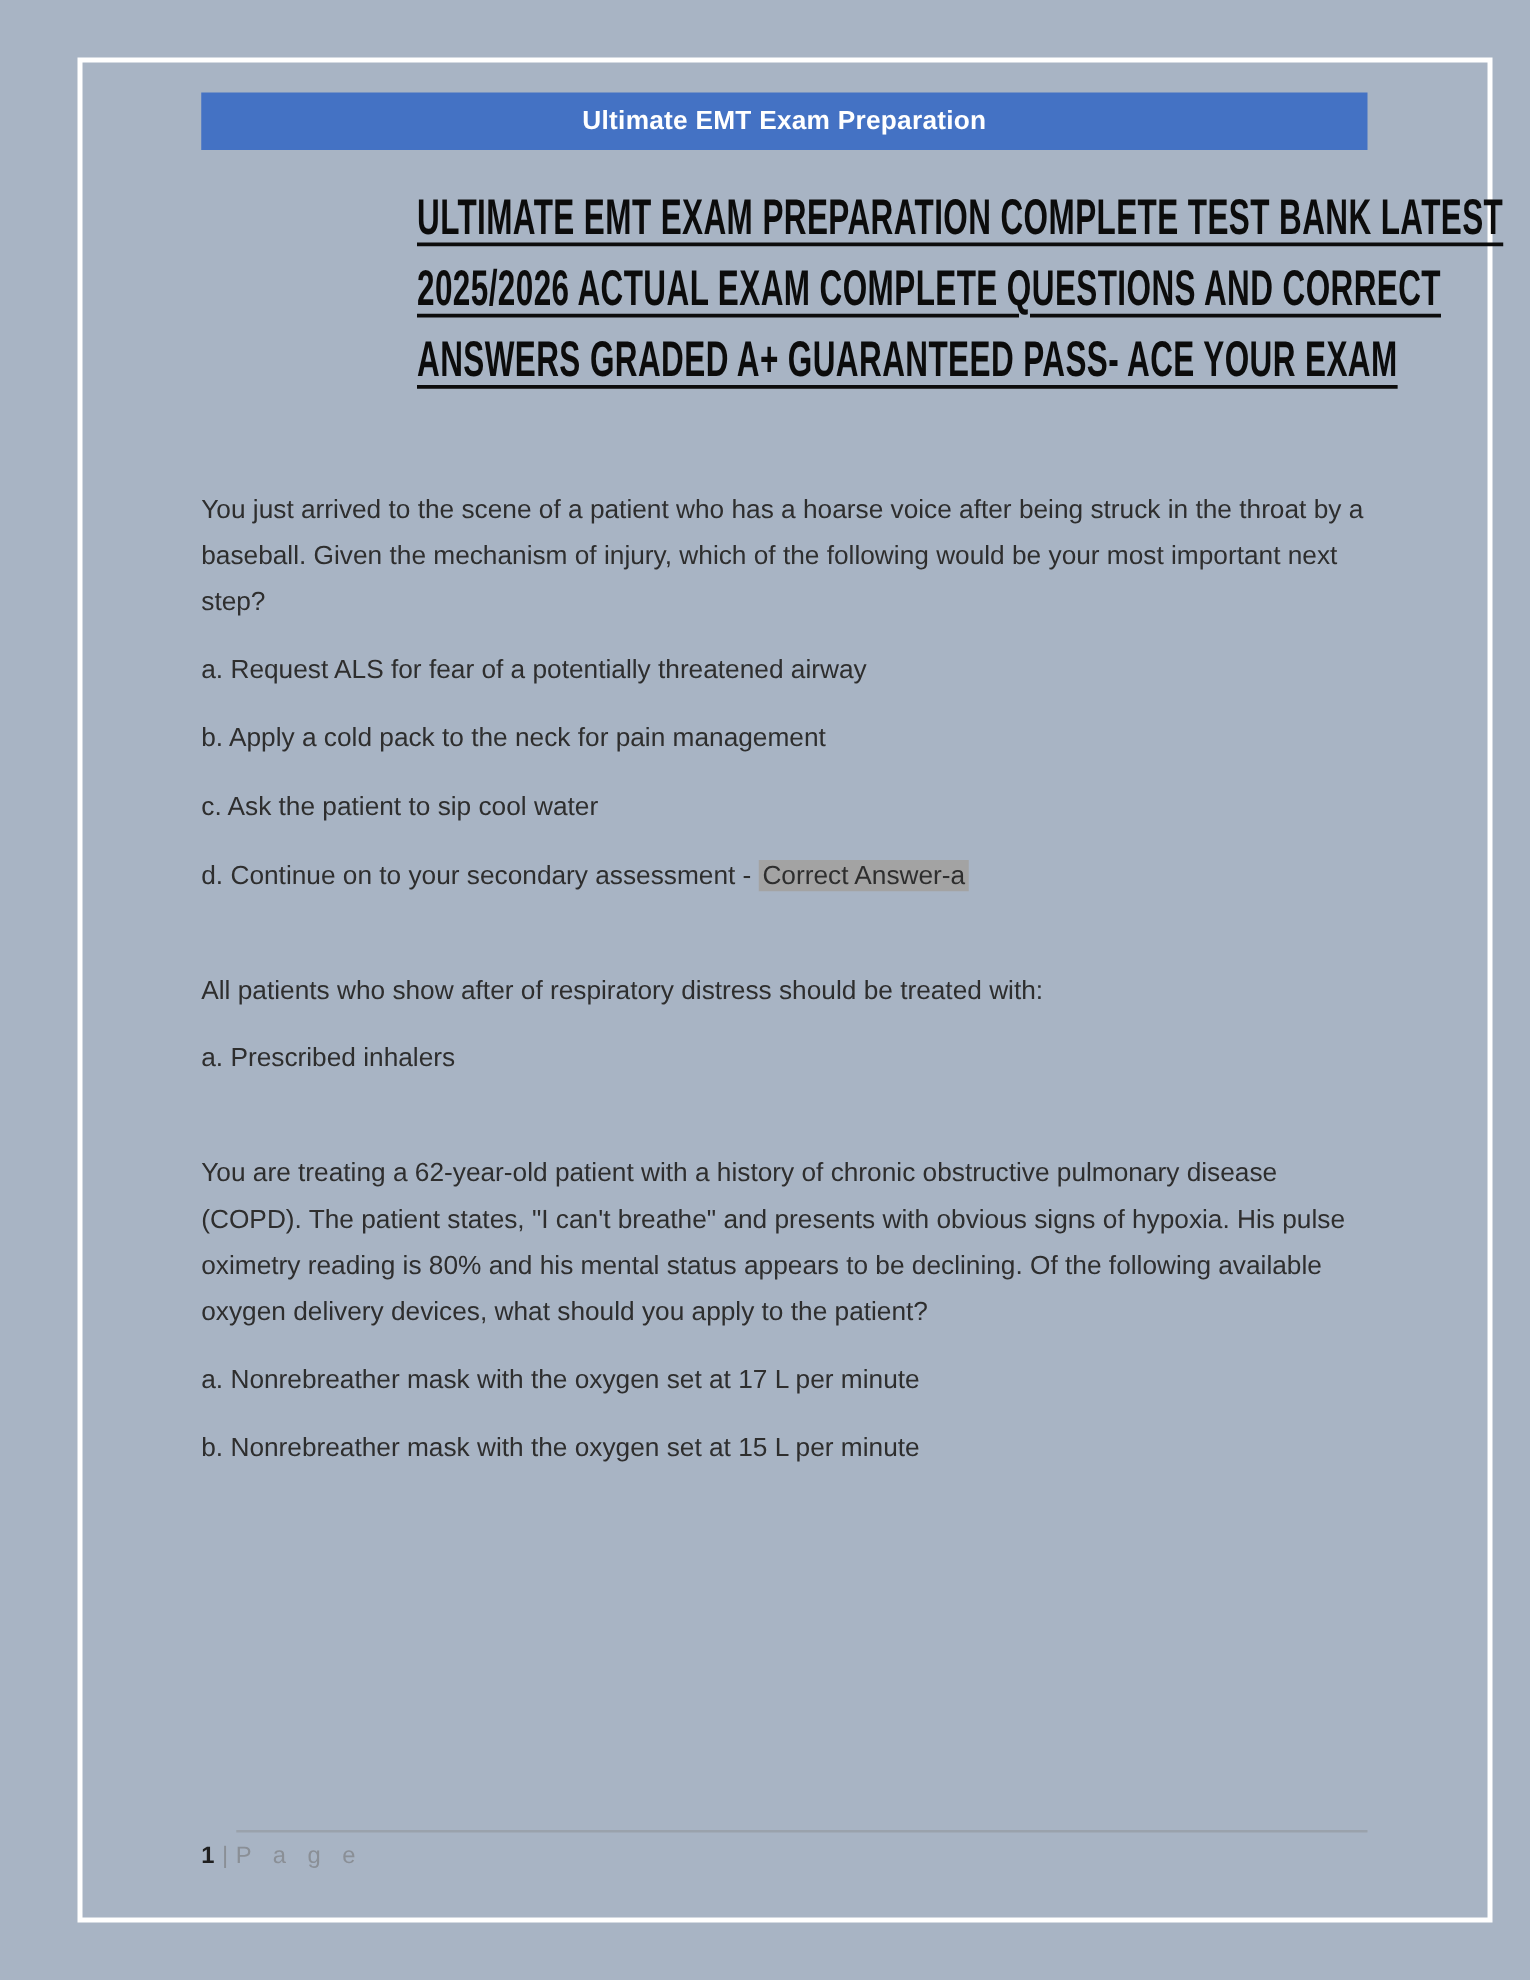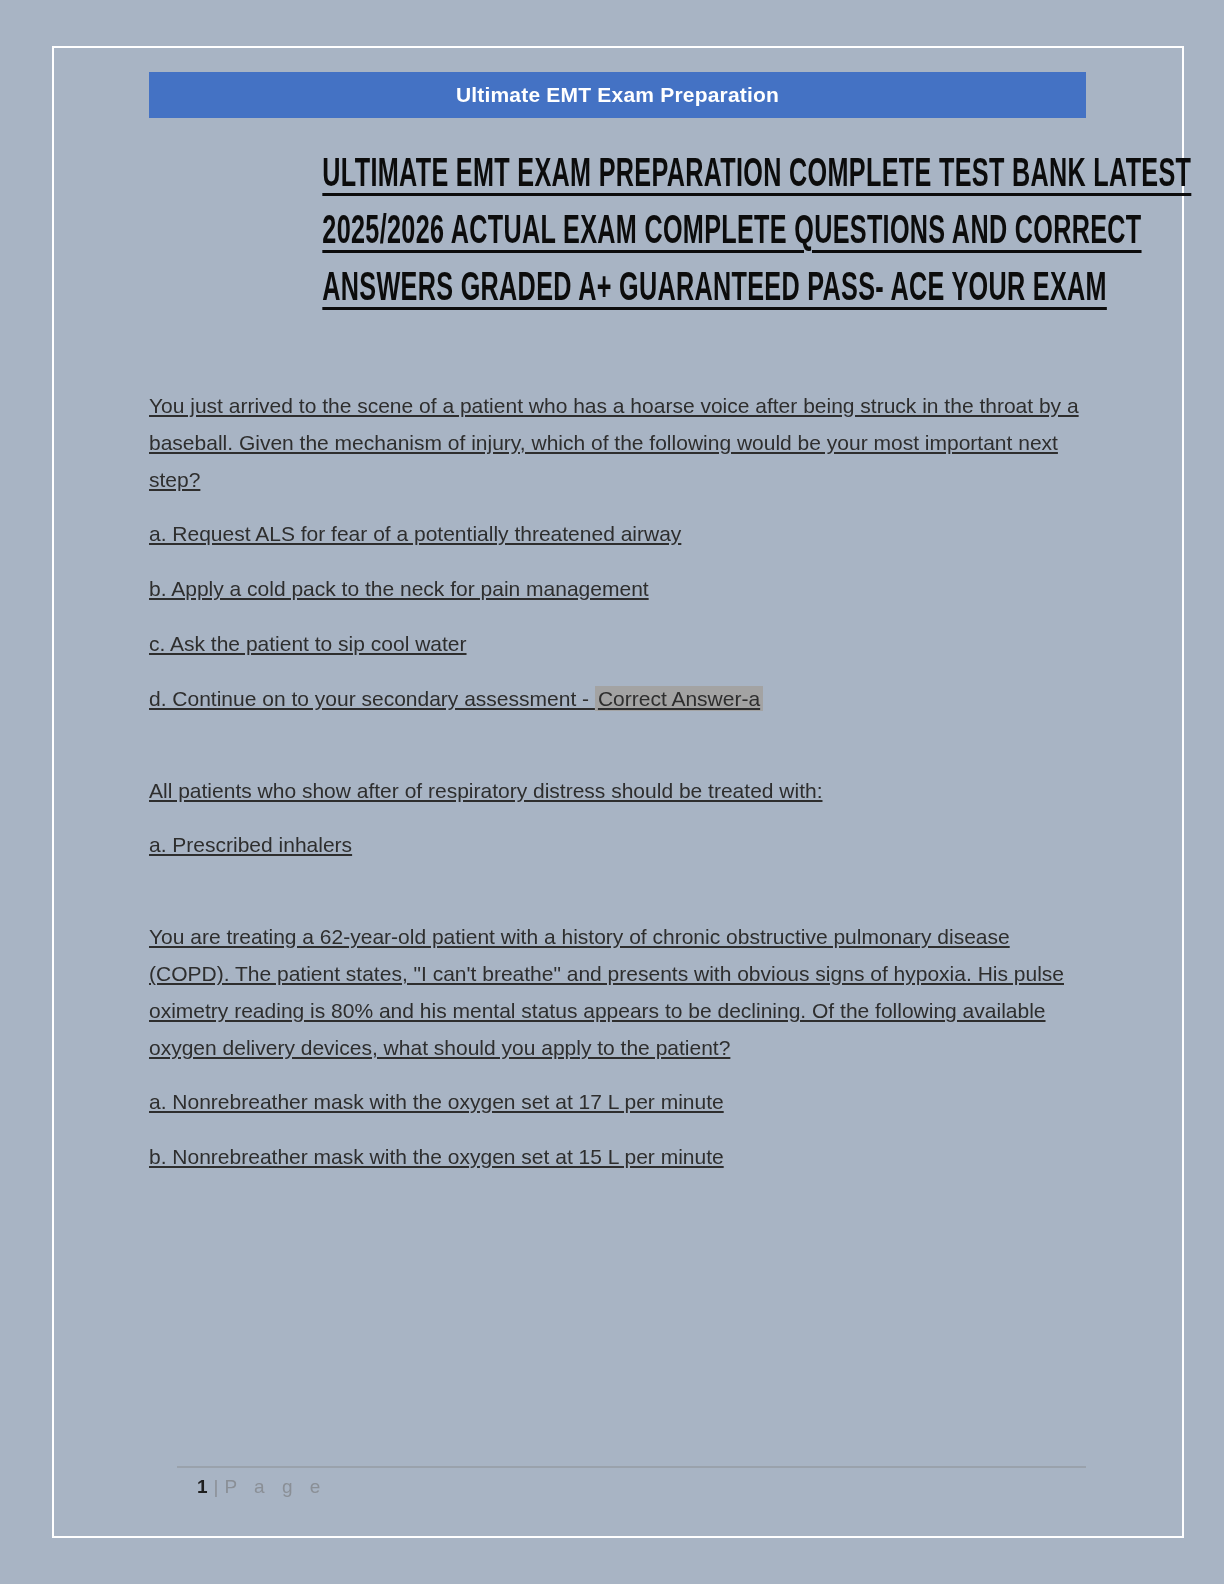--- a/index.html
+++ b/index.html
@@ -6,25 +6,25 @@
   body {
     width: 1224px;
     height: 1584px;
     background: #a8b4c4;
     position: relative;
     overflow: hidden;
     font-family: "Liberation Sans", sans-serif;
   }
   .page {
     position: absolute;
-    left: 52px;
+    left: 62px;
     top: 46px;
     width: 1132px;
     height: 1492px;
-    border: 2px solid #ffffff;
+    border: 4px solid #ffffff;
     box-sizing: border-box;
   }
   .content {
     position: absolute;
     left: 95px;
     right: 96px;
     top: 0;
   }
   .banner {
     margin-top: 24px;
@@ -56,21 +56,21 @@
     text-decoration-thickness: 3px;
     text-underline-offset: 7px;
     transform: scaleX(0.63);
     transform-origin: 50% 50%;
   }
   .body-text {
     margin-top: 72px;
     color: #2e2e2e;
     font-size: 21px;
   }
-  .question { margin-bottom: 55px; text-decoration: underline; }
+  .question { margin-bottom: 55px; }
   .stem {
     line-height: 37px;
     margin: 0 0 17px 0;
   }
   .option {
     line-height: 37px;
     margin: 0 0 18px 0;
   }
   .hl {
     background: #a3a3a3;
@@ -85,21 +85,20 @@
   }
   .footer-rule {
     border-top: 2px solid #9aa2ac;
     margin-left: 28px;
     height: 0;
   }
   .footer-text {
     margin-top: 8px;
     font-size: 19px;
     color: #8a8f96;
-    margin-left: 48px;
   }
   .page-num {
     font-weight: bold;
     color: #1f1f1f;
   }
   .footer-sep { color: #8a8f96; padding: 0 6px; }
   .footer-label { letter-spacing: 6px; color: #8a8f96; }
 </style>
 </head>
 <body>

